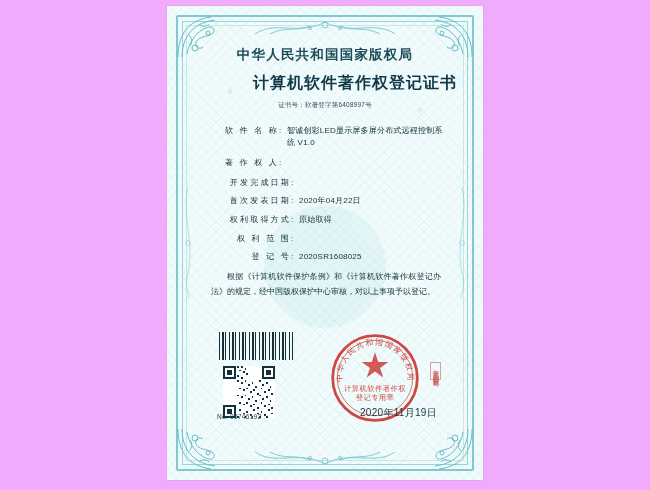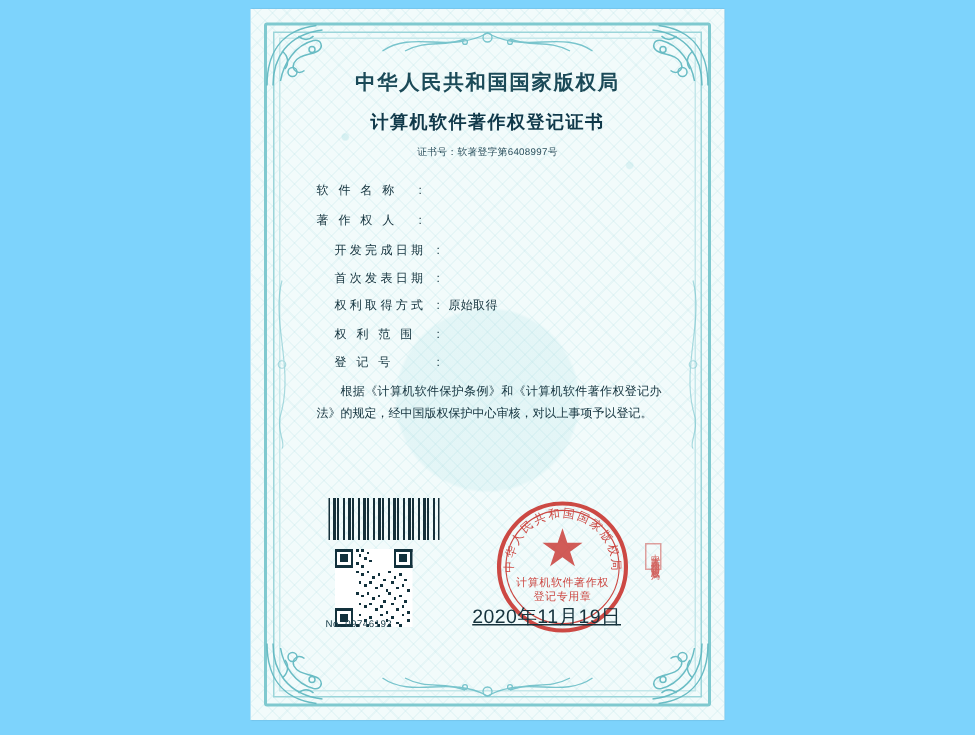--- a/index.html
+++ b/index.html
@@ -7,21 +7,21 @@
     padding: 0;
     width: 650px;
     height: 490px;
     background: #ffffff;
     font-family: "Liberation Sans", sans-serif;
   }
   #stage {
     position: relative;
     width: 650px;
     height: 490px;
-    background: #7dd3fc;
+    background: #f0abfc;
     overflow: hidden;
   }
 
   
   .cert {
     position: absolute;
     left: 167px;
     top: 6px;
     width: 316px;
     height: 474px;
@@ -111,22 +111,22 @@
   .issuer {
     margin-top: 14px;
     text-align: center;
     font-size: 13.5px;
     letter-spacing: 1.2px;
     color: #1b4a58;
     font-weight: 700;
   }
   .main-title {
     margin-top: 9px;
-    text-align: center;
-    font-size: 12px;
+    text-align: right;
+    font-size: 16px;
     letter-spacing: 1.0px;
     color: #10394a;
     font-weight: 700;
   }
   .cert-no {
     margin-top: 7px;
     text-align: center;
     font-size: 6.5px;
     color: #2b4f5c;
     letter-spacing: 0.2px;
@@ -143,20 +143,21 @@
     margin-bottom: 8.5px;
     font-size: 8px;
     color: #12313c;
     line-height: 1.45;
   }
   .row .lab {
     width: 68px;
     flex: 0 0 68px;
     letter-spacing: 2.2px;
     white-space: nowrap;
+    text-align: right;
   }
   .row .colon {
     flex: 0 0 8px;
     text-align: left;
   }
   .row .val {
     flex: 1 1 auto;
     letter-spacing: 0.2px;
     word-break: break-all;
   }
@@ -196,26 +197,25 @@
   .doc-no {
     position: absolute;
     left: 24px;
     bottom: 34px;
     font-size: 6.5px;
     color: #20444f;
     letter-spacing: 0.3px;
   }
   .date-line {
     position: absolute;
-    right: 43px;
+    right: 20px;
     bottom: 34px;
-    font-size: 13px;
+    font-size: 10px;
     color: #16333d;
     letter-spacing: 0.3px;
-    text-decoration: underline;
   }
 
   
   .seal {
     position: absolute;
     right: 36px;
     top: 300px;
     width: 92px;
     height: 92px;
     opacity: 0.88;
@@ -329,45 +329,48 @@
     <div class="content">
 
       <div class="issuer">中华人民共和国国家版权局</div>
       <div class="main-title">计算机软件著作权登记证书</div>
       <div class="cert-no">证书号：软著登字第6408997号</div>
 
       <div class="fields">
         <div class="row">
           <div class="lab">软 件 名 称</div>
           <div class="colon">:</div>
+          <div class="val">智诚创彩LED显示屏多屏分布式远程控制系统 V1.0</div>
         </div>
         <div class="row">
           <div class="lab">著 作 权 人</div>
           <div class="colon">:</div>
         </div>
         <div class="row tight">
           <div class="lab">开发完成日期</div>
           <div class="colon">:</div>
         </div>
         <div class="row tight">
           <div class="lab">首次发表日期</div>
           <div class="colon">:</div>
+          <div class="val">2020年04月22日</div>
         </div>
         <div class="row tight">
           <div class="lab">权利取得方式</div>
           <div class="colon">:</div>
           <div class="val">原始取得</div>
         </div>
         <div class="row tight">
           <div class="lab">权 利 范 围</div>
           <div class="colon">:</div>
         </div>
         <div class="row tight">
           <div class="lab">登 记 号</div>
           <div class="colon">:</div>
+          <div class="val">2020SR1608025</div>
         </div>
       </div>
 
       <div class="legal">
         <p>根据《计算机软件保护条例》和《计算机软件著作权登记办法》的规定，经中国版权保护中心审核，对以上事项予以登记。</p>
       </div>
 
       <div class="barcode"></div>
 
       <div class="qr">

